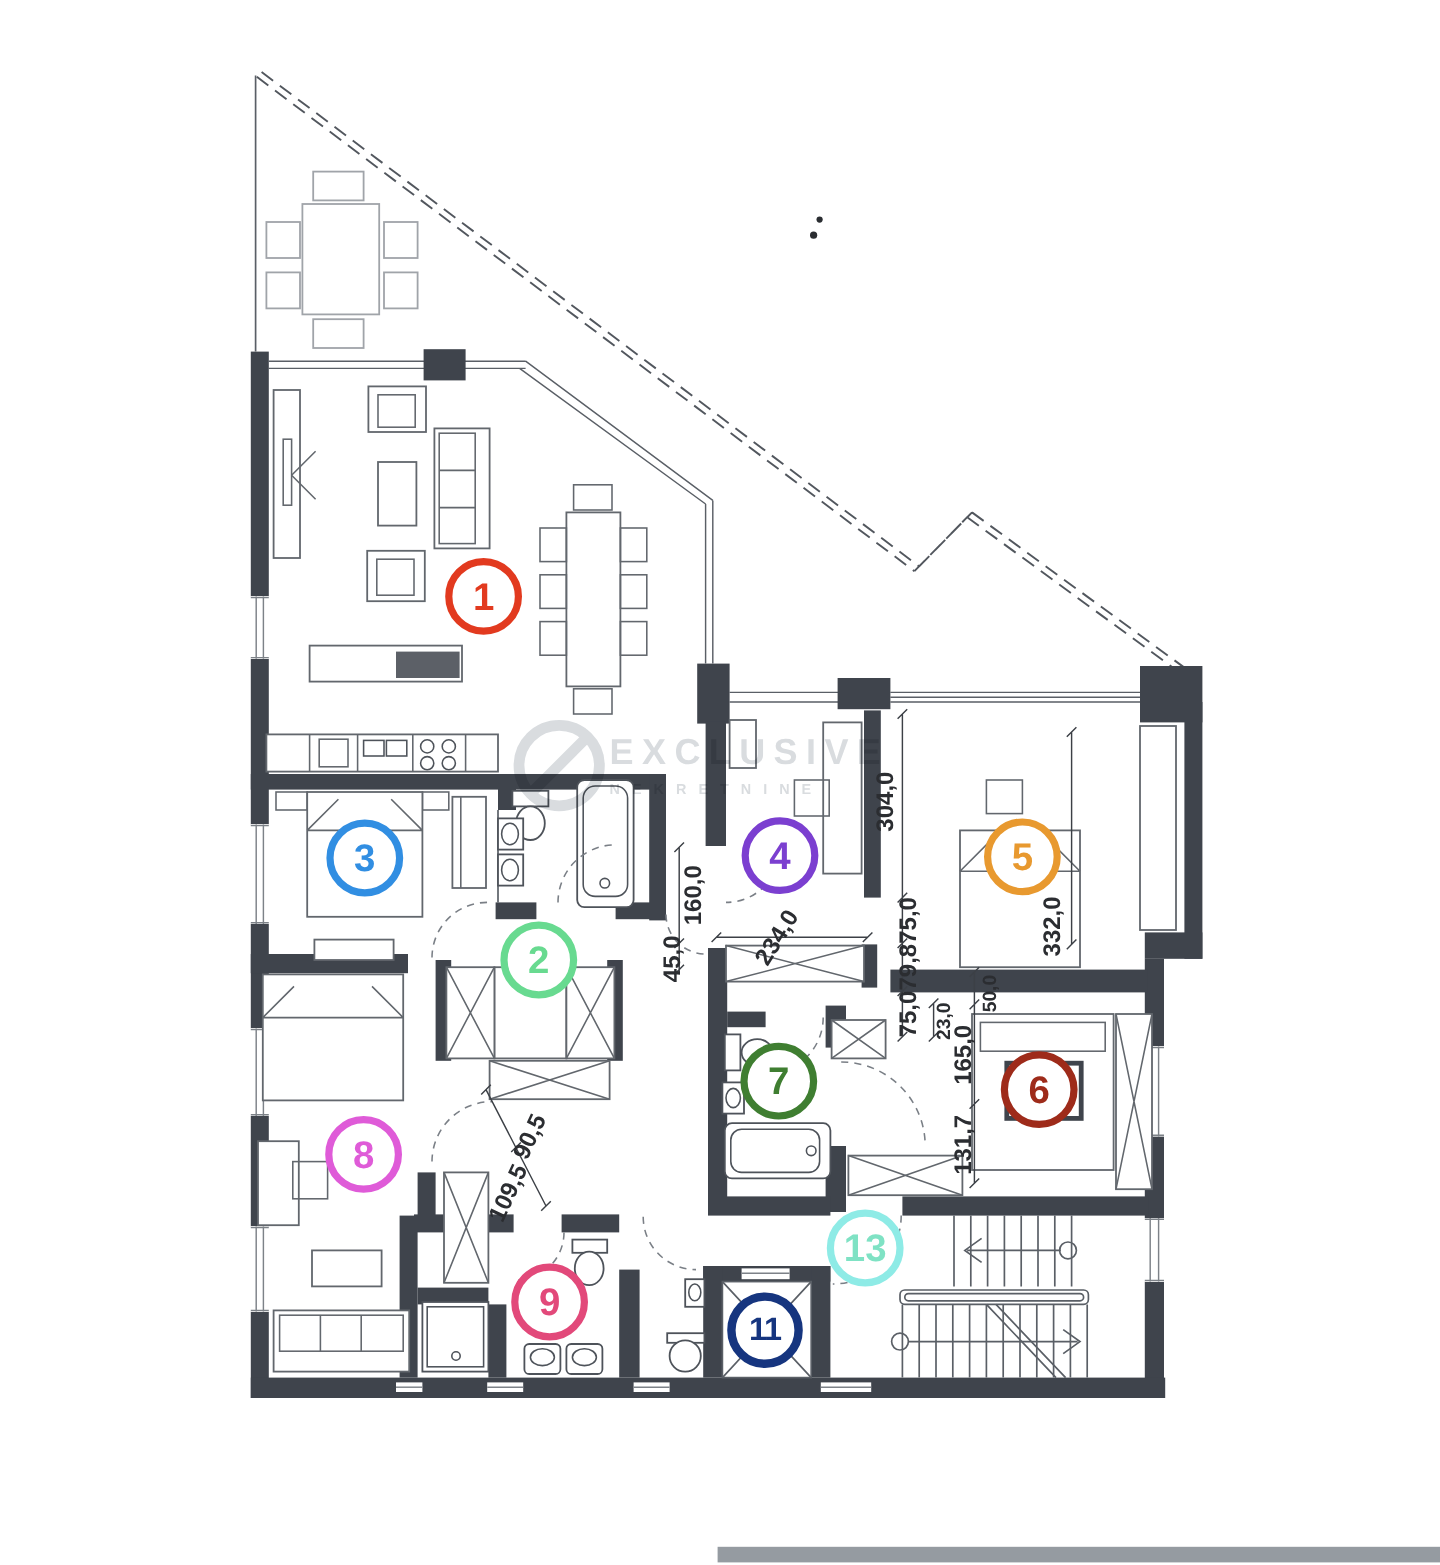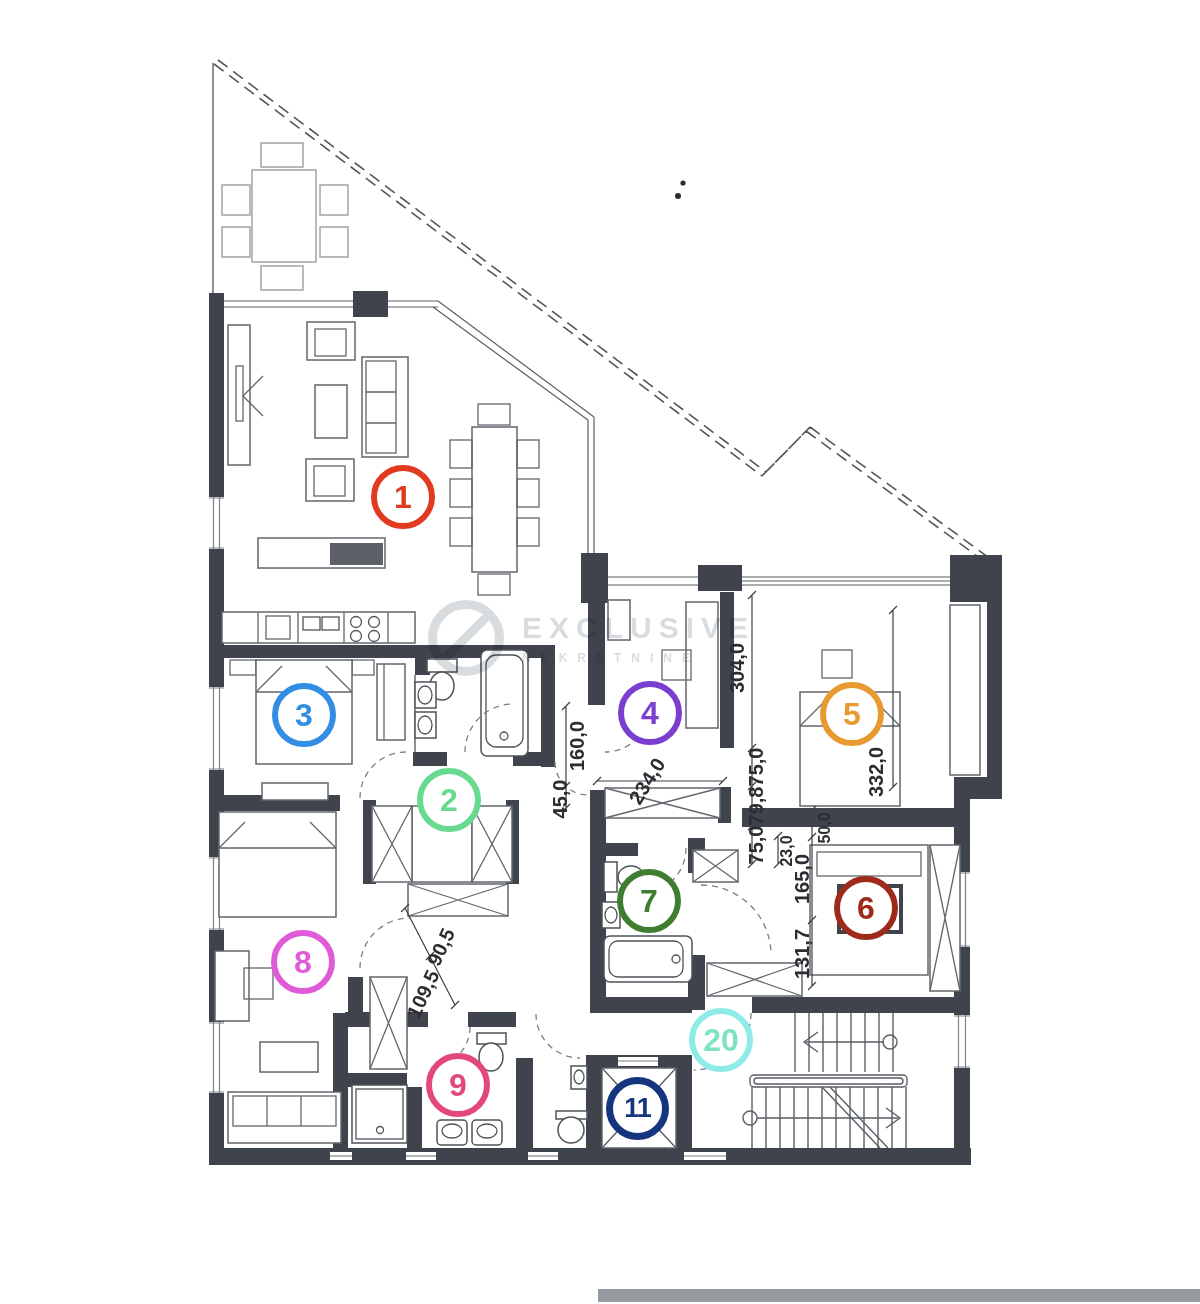--- a/index.html
+++ b/index.html
@@ -19,21 +19,21 @@
   .dim{stroke:#3c4046;stroke-width:1.2;fill:none;}
   .win{stroke:#7d8288;stroke-width:1.2;fill:none;}
   .winr{fill:#fff;}
   .dimtxt{font:700 20px "Liberation Sans",sans-serif;fill:var(--dim);text-anchor:middle;}
   .dimtxt.small{font-size:16px;}
   .marker{position:absolute;box-sizing:border-box;width:64px;height:64px;margin:-32px 0 0 -32px;
           border-radius:50%;border:6px solid #333;background:#fff;display:flex;align-items:center;
           justify-content:center;font:700 32px/1 "Liberation Sans",sans-serif;z-index:5;}
   .marker.m11{width:63px;height:63px;border-width:7px;font-size:27px;letter-spacing:-1px;}
   .watermark{position:absolute;left:428px;top:600px;z-index:2;display:flex;align-items:center;
-             gap:18px;color:var(--watermark);opacity:.55;mix-blend-mode:multiply;pointer-events:none;}
+             gap:4px;color:var(--watermark);opacity:.55;mix-blend-mode:multiply;pointer-events:none;}
   .wm-logo{width:58px;height:58px;border:9px solid var(--watermark);border-radius:50%;position:relative;flex:0 0 auto;}
   .wm-logo::after{content:"";position:absolute;left:-4px;top:25px;width:64px;height:9px;
                   background:var(--watermark);transform:rotate(-45deg);}
   .wm-brand{font-size:30px;font-weight:700;letter-spacing:7px;white-space:nowrap;}
   .wm-sub{font-size:12px;font-weight:700;letter-spacing:10px;margin-top:6px;white-space:nowrap;}
   .scan-bar{position:absolute;left:598px;top:1289px;width:602px;height:13px;background:var(--scan_bar);z-index:4;}
 </style>
 </head>
 <body>
 
@@ -366,21 +366,21 @@
 <div class="marker" style="left: 649px; top: 901px; border-color: rgb(63, 126, 49); color: rgb(63, 126, 49);">
       <span>7</span>
     </div>
 <div class="marker" style="left: 303px; top: 962px; border-color: rgb(223, 91, 216); color: rgb(223, 91, 216);">
       <span>8</span>
     </div>
 <div class="marker" style="left: 458px; top: 1085px; border-color: rgb(226, 73, 122); color: rgb(226, 73, 122);">
       <span>9</span>
     </div>
 <div class="marker" style="left: 721px; top: 1040px; border-color: rgb(142, 235, 230); color: rgb(127, 226, 196);">
-      <span>20</span>
+      <span>13</span>
     </div>
 <div class="marker m11" style="left: 638px; top: 1109px; border-color: rgb(22, 53, 127); color: rgb(22, 53, 127);">
       <span>11</span>
     </div>
 
 <div class="scan-bar"></div>
 
 </div>
 
 </body></html>

